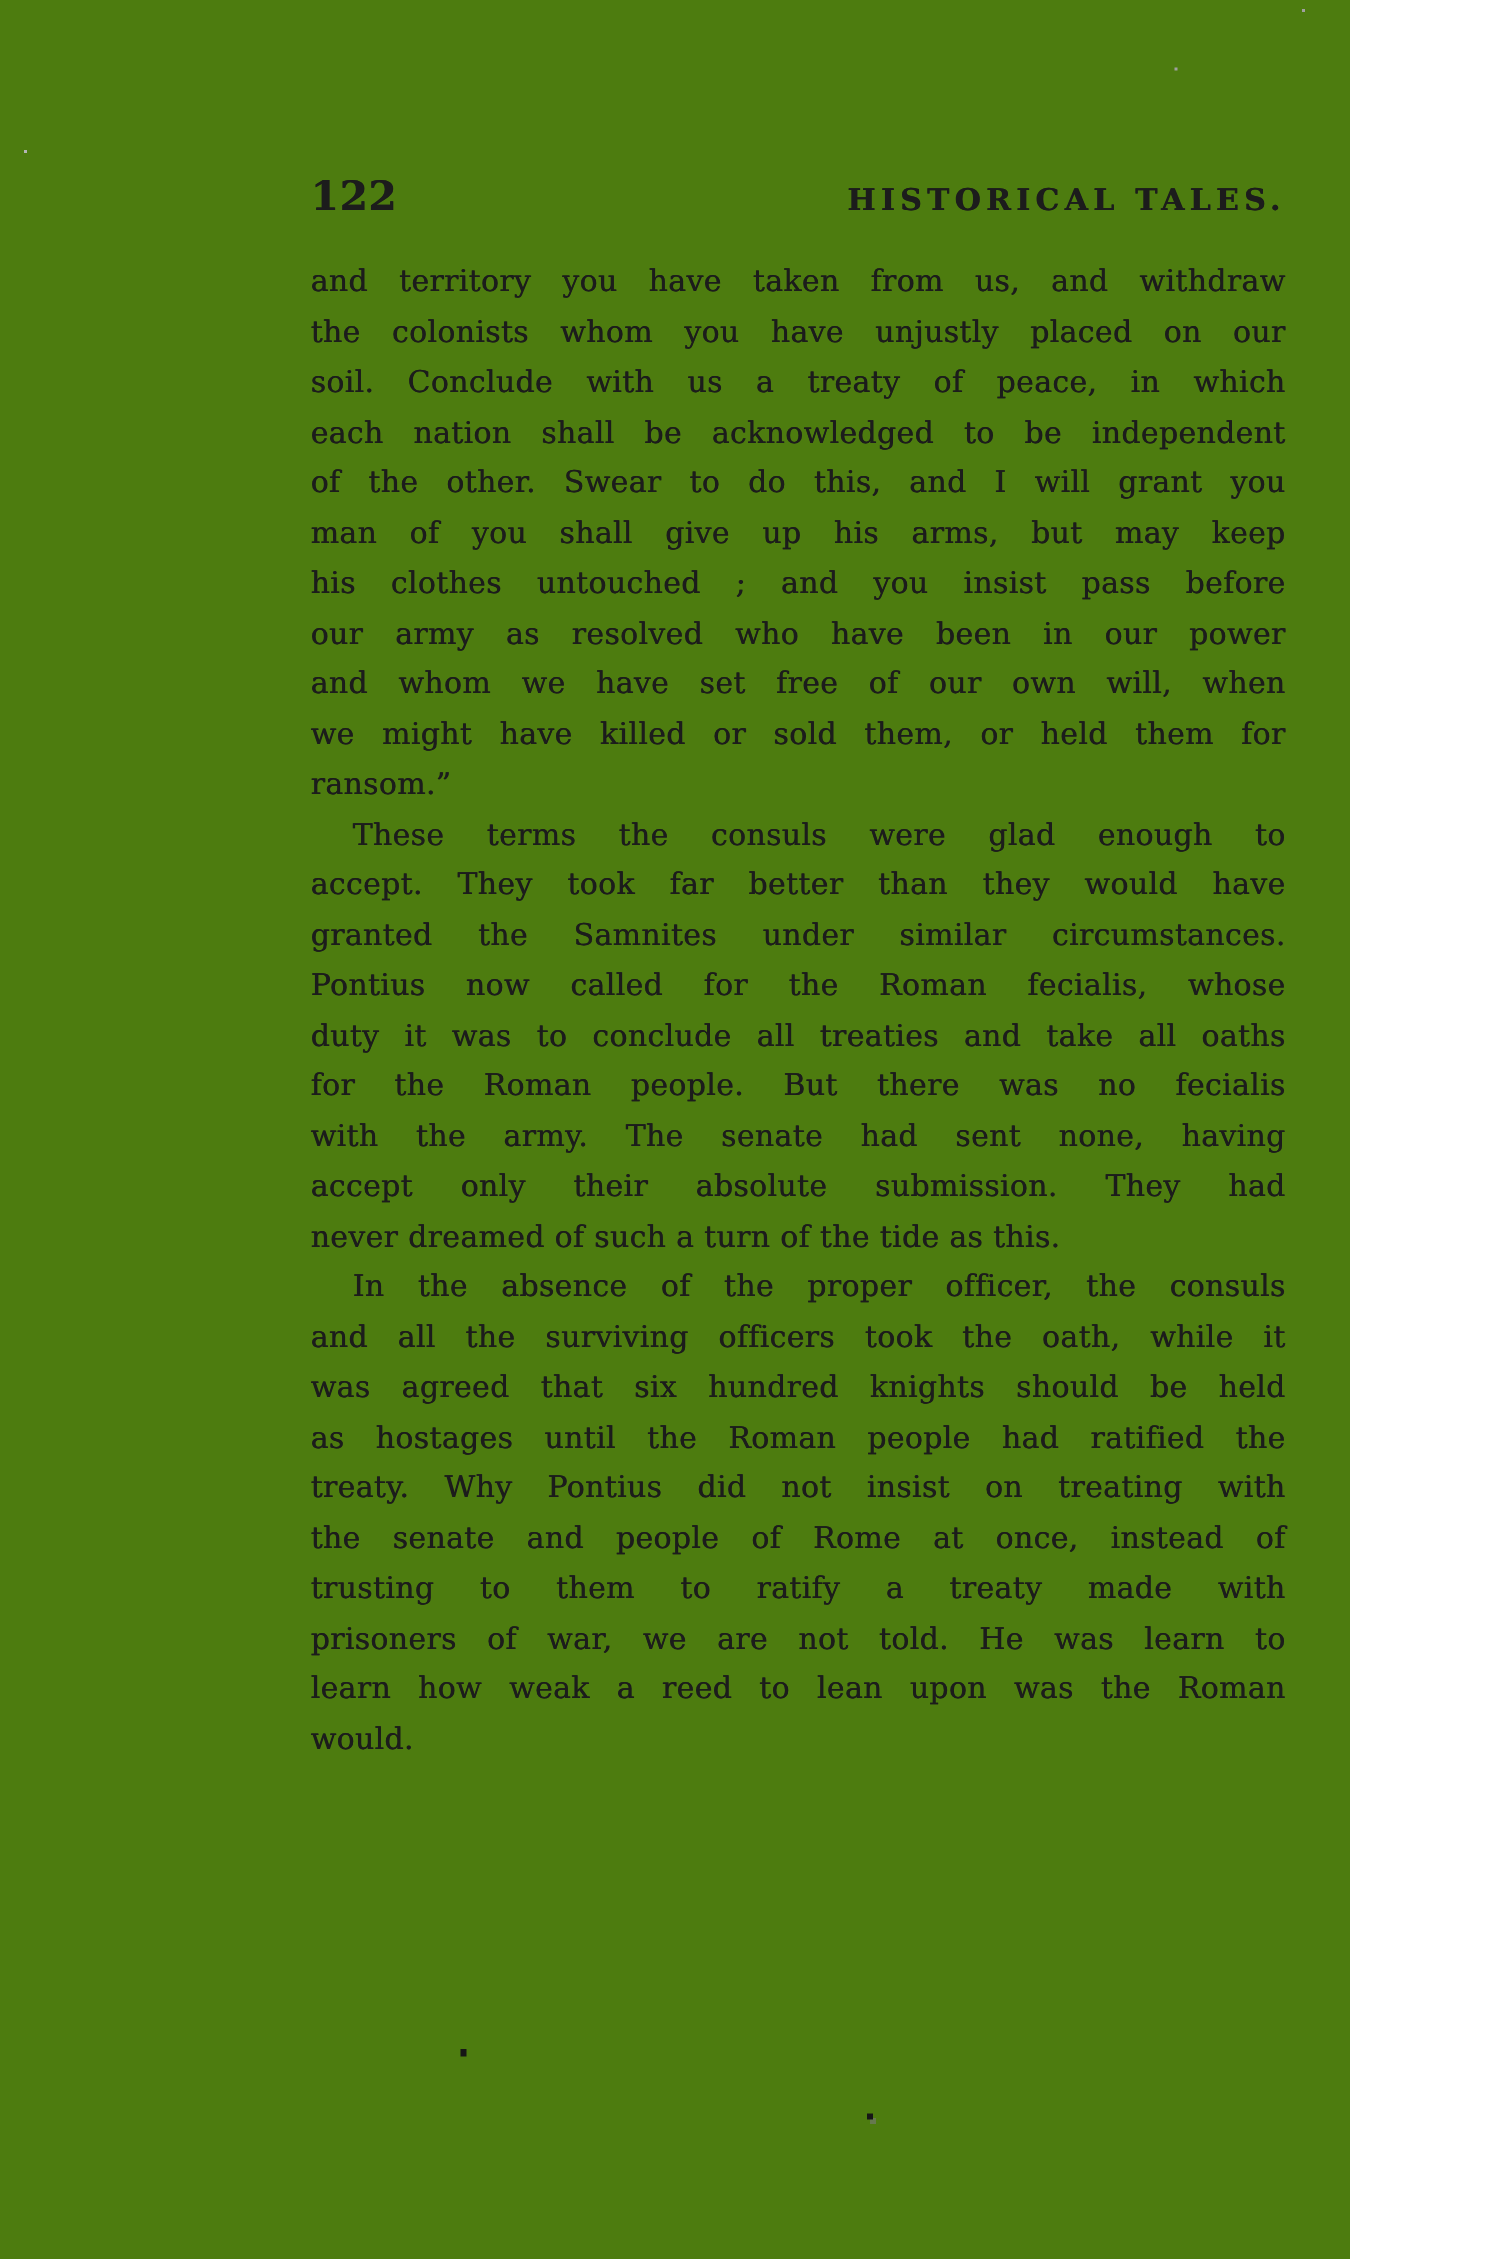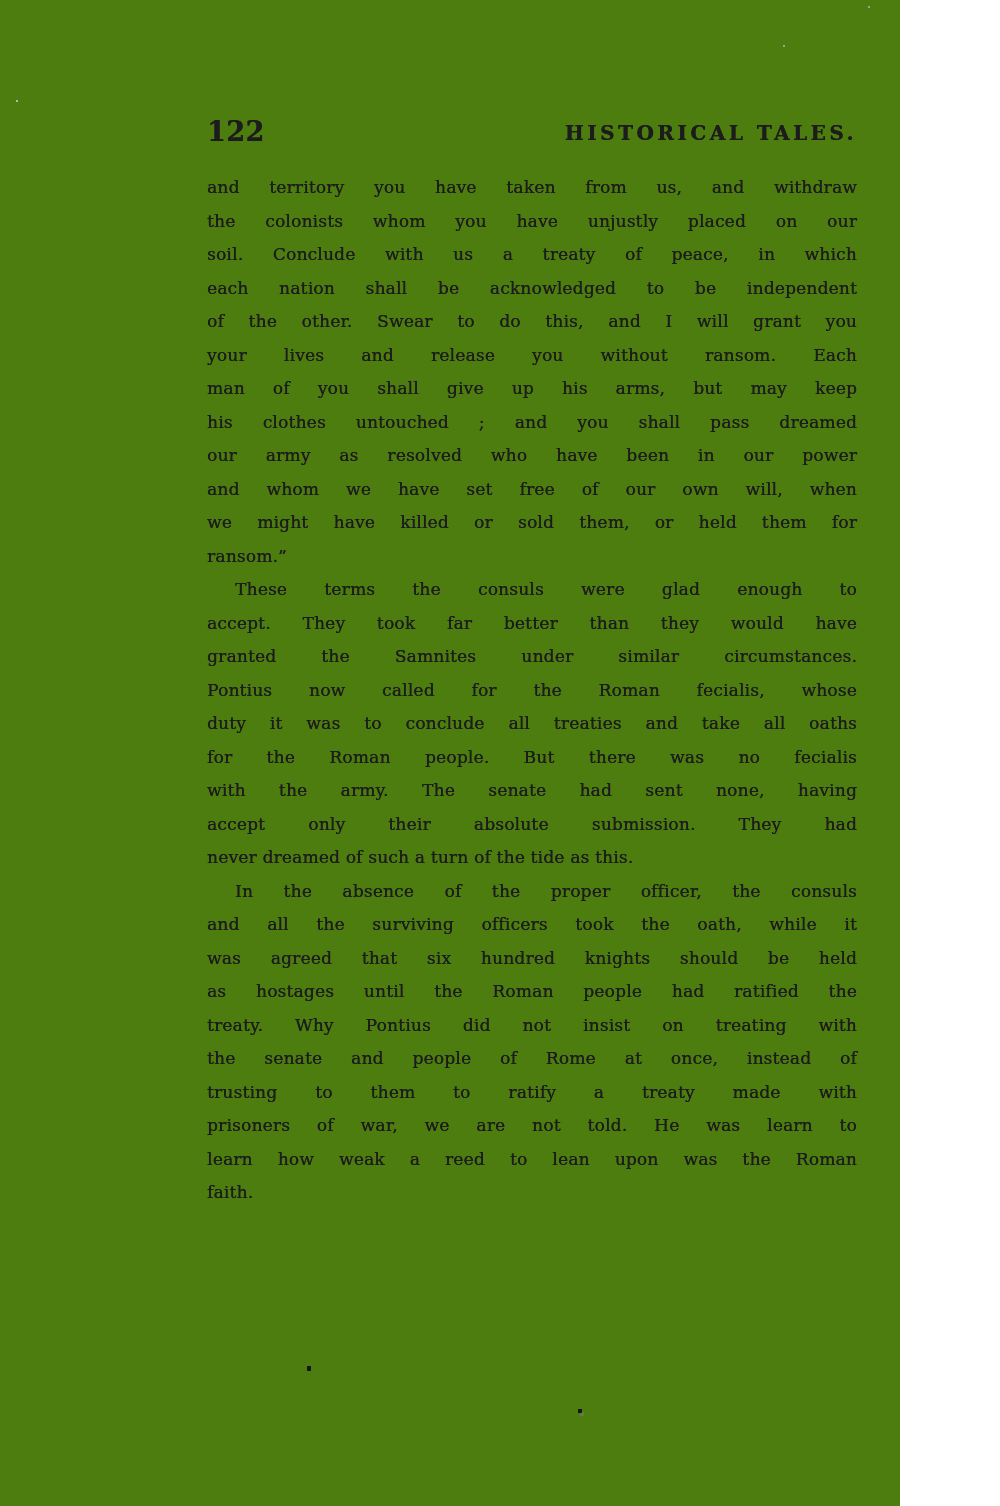--- a/index.html
+++ b/index.html
@@ -35,21 +35,21 @@
     font-weight: bold;
     letter-spacing: 3.5px;
     padding-top: 5px;
     text-shadow: 0.3px 0 currentColor;
   }
   .body-text {
     position: absolute;
     left: 207px;
     top: 171px;
     width: 650px;
-    font-size: 17px;
+    font-size: 20px;
     line-height: 33.5px;
     letter-spacing: 0.2px;
     text-shadow: 0.25px 0 currentColor;
   }
   .line {
     display: block;
     height: 33.5px;
     text-align: justify;
     text-align-last: justify;
     white-space: nowrap;
@@ -92,23 +92,22 @@
   </div>
 
   <div class="body-text">
 
     <div class="para">
       <div class="line">and territory you have taken from us, and withdraw</div>
       <div class="line">the colonists whom you have unjustly placed on our</div>
       <div class="line">soil. Conclude with us a treaty of peace, in which</div>
       <div class="line">each nation shall be acknowledged to be independent</div>
       <div class="line">of the other. Swear to do this, and I will grant you</div>
-      <div class="line">your lives and release you without ransom. Each</div>
       <div class="line">man of you shall give up his arms, but may keep</div>
-      <div class="line">his clothes untouched ; and you shall pass dreamed</div>
+      <div class="line">his clothes untouched ; and you insist pass before</div>
       <div class="line">our army as resolved who have been in our power</div>
       <div class="line">and whom we have set free of our own will, when</div>
       <div class="line">we might have killed or sold them, or held them for</div>
       <div class="line last">ransom.”</div>
     </div>
 
     <div class="para">
       <div class="line indent">These terms the consuls were glad enough to</div>
       <div class="line">accept. They took far better than they would have</div>
       <div class="line">granted the Samnites under similar circumstances.</div>
@@ -123,21 +122,21 @@
     <div class="para">
       <div class="line indent">In the absence of the proper officer, the consuls</div>
       <div class="line">and all the surviving officers took the oath, while it</div>
       <div class="line">was agreed that six hundred knights should be held</div>
       <div class="line">as hostages until the Roman people had ratified the</div>
       <div class="line">treaty. Why Pontius did not insist on treating with</div>
       <div class="line">the senate and people of Rome at once, instead of</div>
       <div class="line">trusting to them to ratify a treaty made with</div>
       <div class="line">prisoners of war, we are not told. He was learn to</div>
       <div class="line">learn how weak a reed to lean upon was the Roman</div>
-      <div class="line last">faith.</div>
+      <div class="line last">would.</div>
     </div>
 
   </div>
 
   <div class="scan-line"></div>
   <div class="speck speck-a"></div>
   <div class="speck speck-b"></div>
   <div class="dot dot-a"></div>
   <div class="dot dot-b"></div>
   <div class="dot dot-c"></div>

